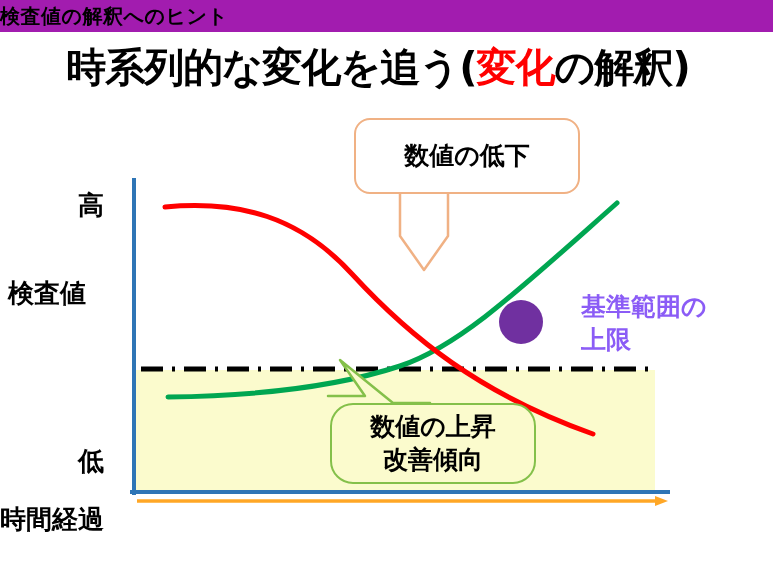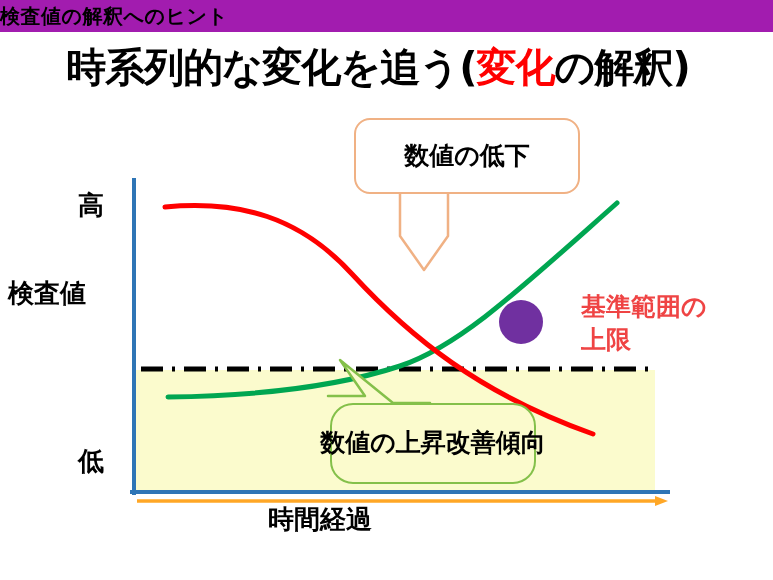--- a/index.html
+++ b/index.html
@@ -71,40 +71,40 @@
   .axis-label {
     position: absolute;
     font-size: 26px;
     font-weight: 700;
     color: #000000;
     white-space: nowrap;
   }
   #y-axis-high-label  { left: 78px;  top: 84px; }
   #y-axis-low-label   { left: 78px;  top: 340px; }
   #y-axis-title       { left: 8px;   top: 172px; }
-  #x-axis-title       { left: 0;     top: 398px; width: 640px; text-align: center; }
+  #x-axis-title       { left: 0;     top: 398px; width: 640px; }
 
   
   #reference-annotation {
     position: absolute;
     left: 581px;
     top: 186px;
     font-size: 25px;
     font-weight: 700;
     line-height: 1.32;
-    color: #ef4444;
+    color: #8b5cf6;
     white-space: nowrap;
   }
 
   
   .callout {
     position: absolute;
     box-sizing: border-box;
     display: flex;
-    flex-direction: row;
+    flex-direction: column;
     align-items: center;
     justify-content: center;
     font-size: 25px;
     font-weight: 700;
     line-height: 1.3;
     color: #000000;
     white-space: nowrap;
   }
   #callout-decline {
     left: 354px;

